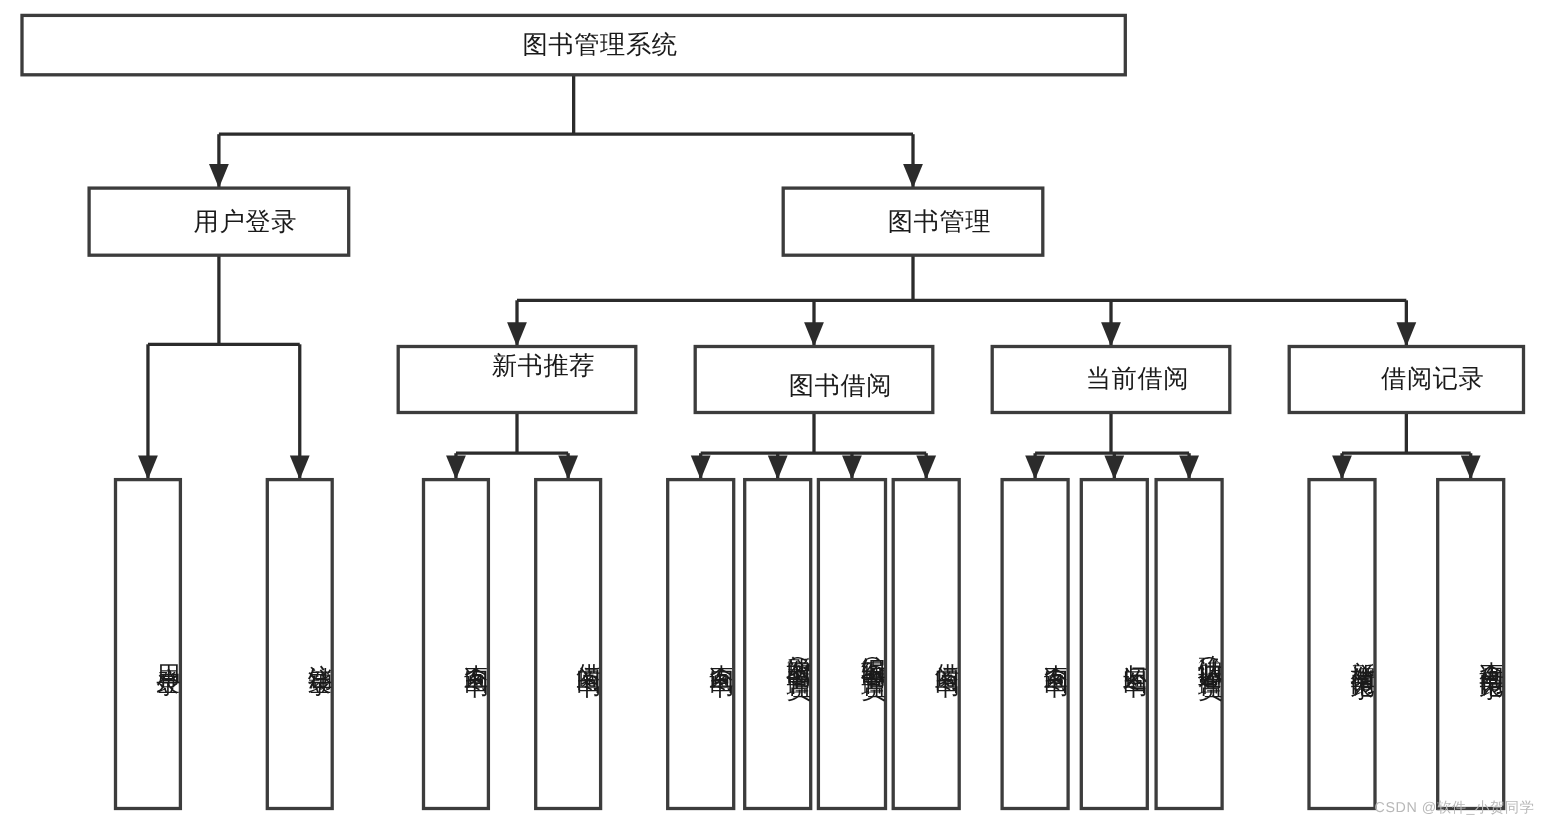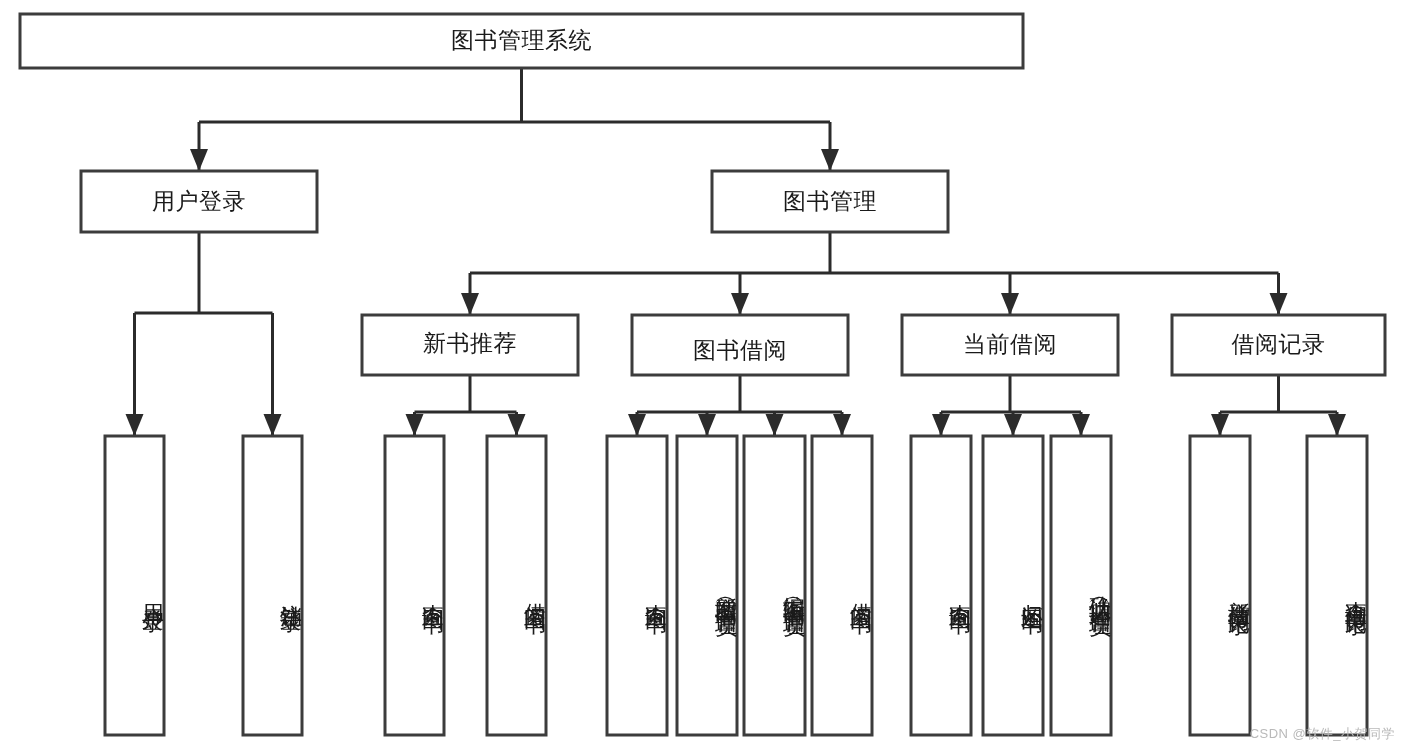--- a/index.html
+++ b/index.html
@@ -48,20 +48,21 @@
     color: #1a1a1a;
     font-family: "Liberation Sans", "DejaVu Sans", sans-serif;
     pointer-events: none;
     box-sizing: border-box;
   }
   .node-label.horiz {
     font-size: 23px;
     letter-spacing: 0.5px;
     line-height: 1.1;
     white-space: nowrap;
+    margin-left: 24px;
   }
   .node-label.vert {
     font-size: 22px;
     writing-mode: vertical-rl;
     text-orientation: upright;
     letter-spacing: 3px;
     line-height: 1.0;
     align-items: flex-start;
     justify-content: center;
     padding-top: 12px;
@@ -156,21 +157,21 @@
         <rect x="983" y="436" width="60" height="299" class="node-rect"></rect>
         <rect x="1051" y="436" width="60" height="299" class="node-rect"></rect>
         <rect x="1190" y="436" width="60" height="299" class="node-rect"></rect>
         <rect x="1307" y="436" width="60" height="299" class="node-rect"></rect>
       </g>
   </svg>
   <div id="labels-layer">
       <div class="node-label horiz" style="left: 20px; top: 14px; width: 1003px; height: 54px;">图书管理系统</div>
       <div class="node-label horiz" style="left: 81px; top: 171px; width: 236px; height: 61px;">用户登录</div>
       <div class="node-label horiz" style="left: 712px; top: 171px; width: 236px; height: 61px;">图书管理</div>
-      <div class="node-label horiz" style="left: 362px; top: 314px; width: 216px; height: 60px;">新书推荐</div>
+      <div class="node-label horiz" style="left: 362px; top: 303px; width: 216px; height: 60px;">新书推荐</div>
       <div class="node-label horiz" style="left: 632px; top: 315px; width: 216px; height: 72px;">图书借阅</div>
       <div class="node-label horiz" style="left: 902px; top: 315px; width: 216px; height: 60px;">当前借阅</div>
       <div class="node-label horiz" style="left: 1172px; top: 315px; width: 213px; height: 60px; text-align: center;">借阅记录</div>
       <div class="node-label vert" style="left: 105px; top: 436px; width: 59px; height: 299px;">用户登录</div>
       <div class="node-label vert" style="left: 243px; top: 436px; width: 59px; height: 299px;">注销登录</div>
       <div class="node-label vert" style="left: 385px; top: 436px; width: 59px; height: 299px;">查询图书</div>
       <div class="node-label vert" style="left: 487px; top: 436px; width: 59px; height: 299px;">借阅图书</div>
       <div class="node-label vert" style="left: 607px; top: 436px; width: 60px; height: 299px;">查询图书</div>
       <div class="node-label vert" style="left: 677px; top: 436px; width: 60px; height: 299px;">新增图书（管理员）</div>
       <div class="node-label vert" style="left: 744px; top: 436px; width: 61px; height: 299px;">编辑图书（管理员）</div>

